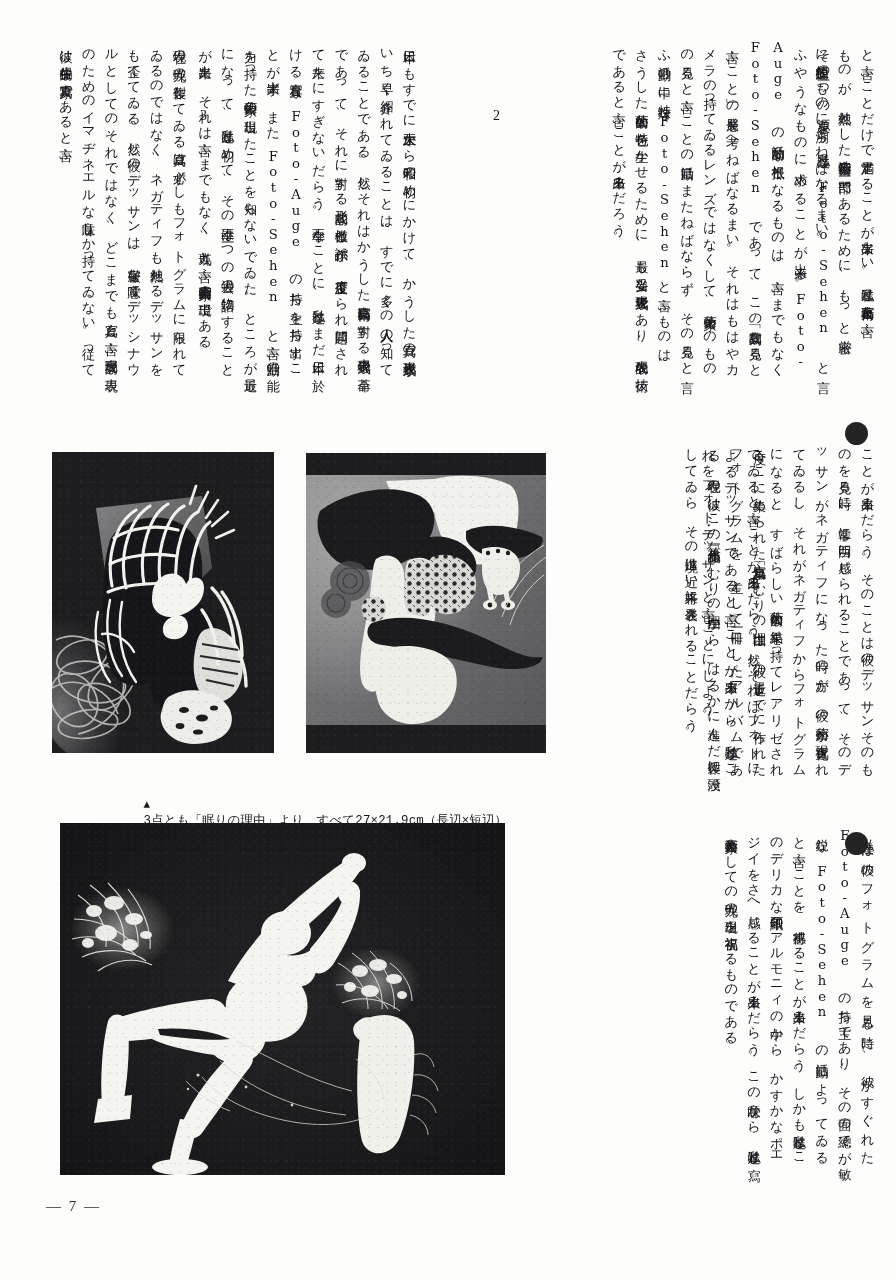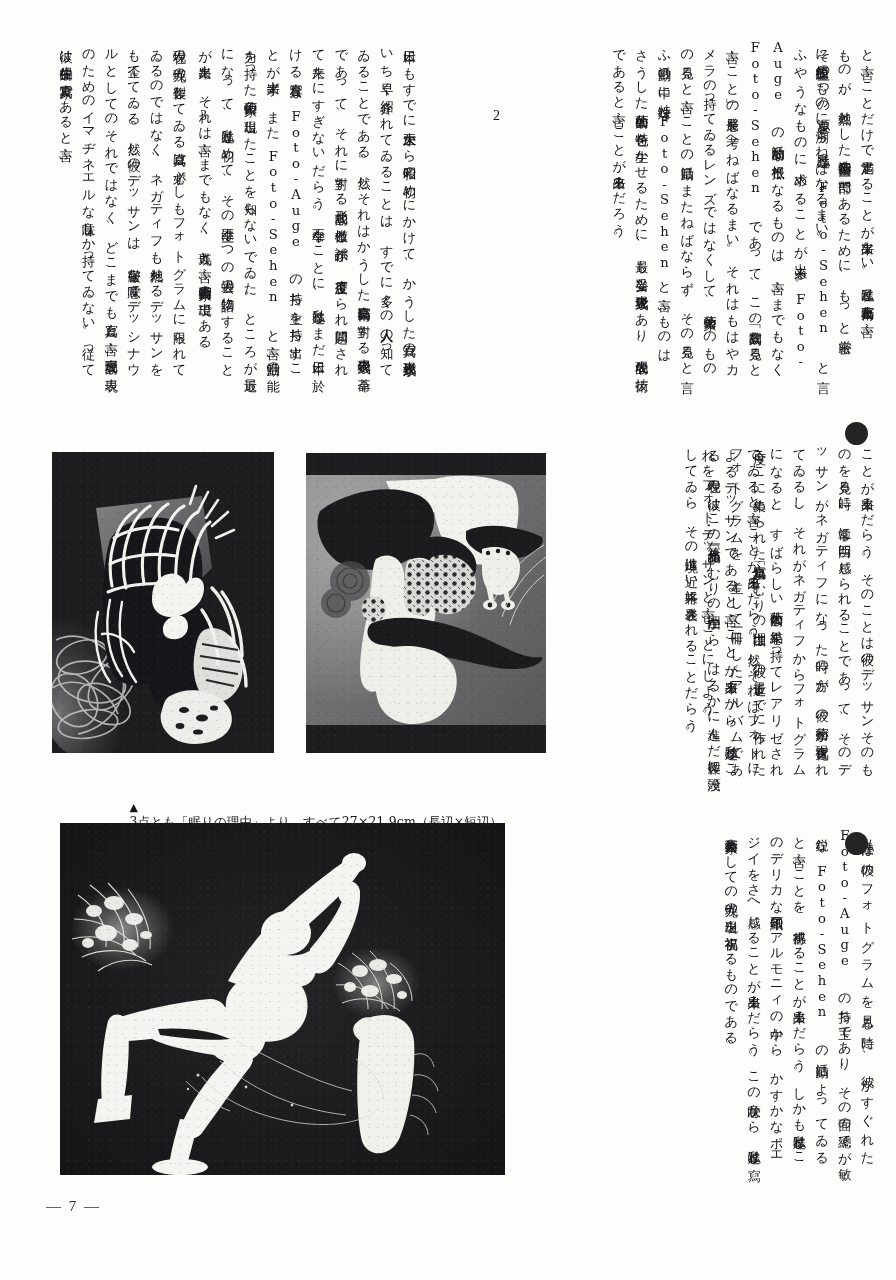--- a/index.html
+++ b/index.html
@@ -270,21 +270,21 @@
 
       <g stroke="#e7e7e2" fill="none" stroke-width="1" opacity=".8">
         <path d="M238 92 C214 106 196 128 186 152"></path>
         <path d="M240 104 C220 118 204 140 196 164"></path>
         <path d="M238 122 C222 134 210 152 204 172"></path>
       </g>
     </svg>
     <div class="grain"></div>
   </div>
 
-  <div class="caption" style="left:113px; top:784px;">
+  <div class="caption" style="left:113px; top:784px;font-family:Liberation Mono, monospace;">
     <span class="tri">▲</span>
     <span>3点とも「眠りの理由」より　すべて27×21.9cm（長辺×短辺）</span>
   </div>
 
   <div class="photo" style="left:60px; top:823px; width:445px; height:352px;">
     <svg viewBox="0 0 445 352" preserveAspectRatio="none">
       <defs>
         <radialGradient id="g3v" cx="50%" cy="50%" r="72%">
           <stop offset="0%" stop-color="#242427"></stop>
           <stop offset="100%" stop-color="#141416"></stop>

